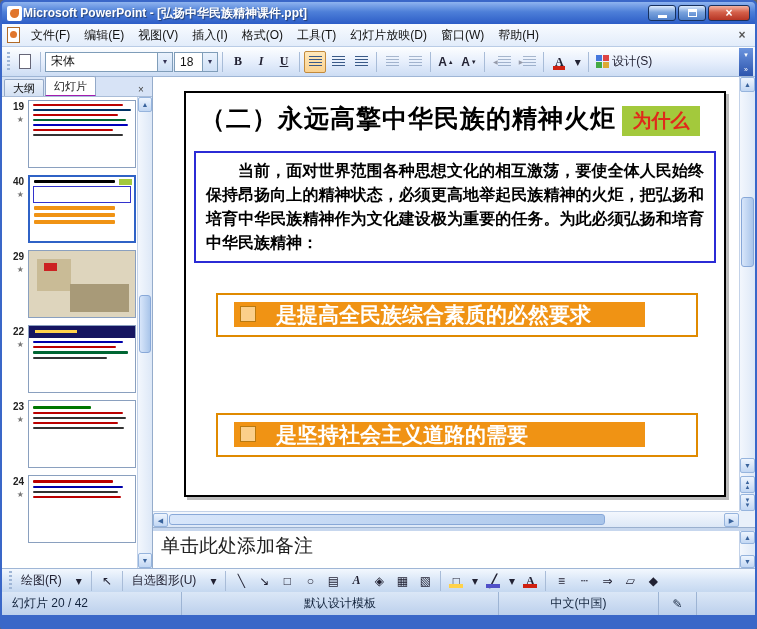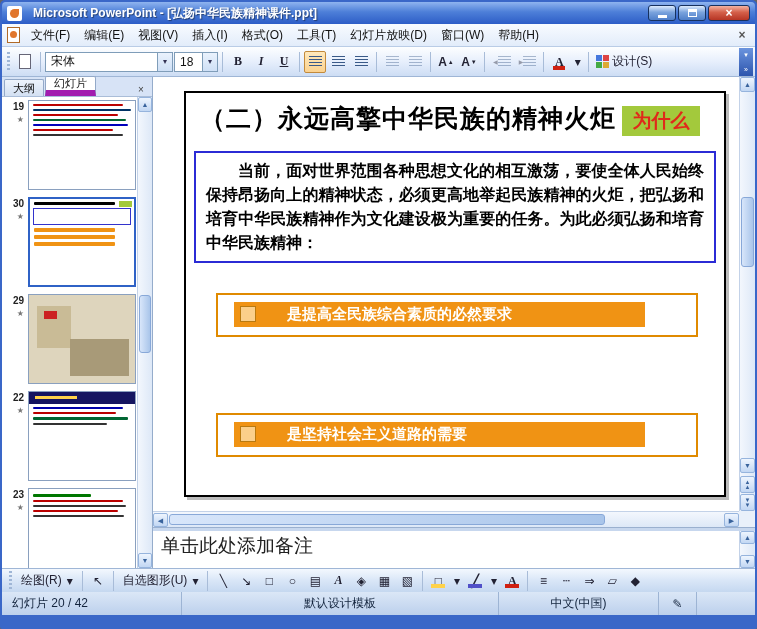--- a/index.html
+++ b/index.html
@@ -7,21 +7,21 @@
   #root {
     position: relative; width: 757px; height: 629px;
     background: #3a67c8; overflow: hidden;
     font-family: "Liberation Sans", "DejaVu Sans", sans-serif;
     font-size: 12px; color: #111;
     border-radius: 5px 5px 2px 2px;
   }
   
   .titlebar {
     position: absolute; left: 2px; top: 2px; right: 2px; height: 22px;
-    display: flex; align-items: center; gap: 11px; padding: 8px 5px;
+    display: flex; align-items: center; gap: 1px; padding: 8px 5px;
     background: linear-gradient(180deg, #8fb4ef 0%, #4d7fd8 45%, #2d5dc7 100%);
     border-radius: 4px 4px 0 0; color: #fff;
   }
   .app-icon { width: 15px; height: 15px; background: #fff; border-radius: 2px;
     display: flex; align-items: center; justify-content: center; }
   .app-icon i { display:block; width: 9px; height: 9px; background: #e1762c; border-radius: 50% 0 50% 50%; }
   .title-text { flex: 1; font-weight: bold; font-size: 12px; white-space: nowrap;
     overflow: hidden; text-shadow: 1px 1px 1px rgba(0,0,0,.45); }
   .cap-btns { display: flex; gap: 2px; }
   .cap { width: 28px; height: 16px; border: 1px solid #17315e; border-radius: 3px;
@@ -83,26 +83,26 @@
     display: flex; flex-direction: column; align-items: center;
     justify-content: space-between; padding: 3px 0; color: #fff; font-size: 7px; }
   
   .pane { position: absolute; left: 2px; top: 77px; width: 151px; bottom: 61px;
     background: #fff; border-right: 1px solid #95accb; }
   .tabs { height: 20px; display: flex; align-items: flex-end;
     background: #d7e3f6; border-bottom: 1px solid #aabdd8; padding-left: 2px; }
   .tab { height: 17px; padding: 0 8px; display: flex; align-items: center;
     border: 1px solid #93a9c8; border-bottom: none; margin-right: 1px;
     background: linear-gradient(#eef4fc, #d3e0f2); border-radius: 2px 2px 0 0; font-size: 11px; font-family: Liberation Serif, serif; }
-  .tab.active { background: #fff; height: 20px; border-bottom: 6px solid #a21caf; }
+  .tab.active { background: #fff; height: 20px; border-bottom: 1px solid #a21caf; }
   .tab-close { margin-left: auto; margin-right: 4px; font-size: 10px; color: #444;
     width: 14px; height: 14px; display: flex; align-items: center; justify-content: center; }
   .thumbs { position: absolute; top: 20px; left: 0; right: 15px; bottom: 0;
     background: #fff; overflow: hidden; padding-top: 3px; }
-  .thumb-row { display: flex; margin: 0 1px 7px 2px; height: 90px; text-align: center; }
+  .thumb-row { display: flex; margin: 0 1px 7px 2px; height: 68px; text-align: center; }
   .num-col { width: 24px; display: flex; flex-direction: column; align-items: flex-end;
     padding: 1px 4px 0 0; }
   .num { font-size: 10px; font-weight: bold; color: #222; }
   .star { font-size: 8px; color: #777; margin-top: 3px; }
   .thumb { flex: 1; border: 1px solid #8aa0bf; background: #fff; position: relative; overflow: hidden; }
   .thumb.selected { border: 2px solid #2f62c6; }
   .b { display: block; height: 2px; margin: 3px 4px; border-radius: 1px; }
   
   .pane-sb { position: absolute; top: 20px; right: 0; width: 15px; bottom: 0;
     background: linear-gradient(90deg, #f3f7fd, #dde8f7); border-left: 1px solid #c3d2e8; }
@@ -126,22 +126,22 @@
   .badge { position: absolute; right: 24px; top: 13px; width: 78px; height: 30px;
     background: #a3c93c; color: #e02a1a; font-weight: bold; font-size: 19px;
     display: flex; align-items: center; justify-content: center;
     font-family: "DejaVu Serif", serif; }
   .body-box { position: absolute; left: 8px; right: 8px; top: 58px;
     border: 2px solid #2b2bd5; padding: 6px 10px; font-weight: bold;
     font-size: 16px; line-height: 1.5; text-align: justify; text-indent: 2em; color: #000; }
   .pt { position: absolute; left: 30px; right: 26px; height: 44px; border: 2px solid #e08a00; }
   .pt1 { top: 200px; } .pt2 { top: 260px; } .pt3 { top: 320px; }
   .pt-bar { position: absolute; left: 16px; top: 7px; height: 25px; width: 86%;
-    background: #f09314; color: #fff; font-weight: bold; font-size: 15px;
-    display: flex; align-items: center; padding-left: 53px; }
+    background: #f09314; color: #fff; font-weight: bold; font-size: 21px;
+    display: flex; align-items: center; padding-left: 42px; }
   .pt-sq { position: absolute; left: 6px; top: 4px; width: 16px; height: 16px;
     background: #fbcf8a; border: 1px solid #b97a10; }
   .vscroll { position: absolute; right: 0; top: 0; width: 16px; height: 434px;
     background: linear-gradient(90deg, #f3f7fd, #dde8f7); border-left: 1px solid #c3d2e8; }
   .hscroll { position: absolute; left: 0; bottom: 0; right: 16px; height: 16px;
     background: linear-gradient(#f3f7fd, #dde8f7); border-top: 1px solid #c3d2e8; }
   .hscroll .sb-btn { width: 15px; height: 14px; top: 1px; bottom: auto; }
   .hscroll .sb-thumb { top: 2px; bottom: 2px; left: auto; right: auto; }
   .corner { position: absolute; right: 0; bottom: 0; width: 16px; height: 16px; background: #e9f0fa; }
   
@@ -150,21 +150,21 @@
   .notes { position: absolute; left: 153px; top: 531px; right: 2px; height: 37px;
     background: #fff; padding: 2px 8px; font-size: 19px; color: #222; }
   .notes-sb { position: absolute; right: 0; top: 0; width: 16px; bottom: 0;
     background: linear-gradient(90deg, #f3f7fd, #dde8f7); border-left: 1px solid #c3d2e8; }
   
   .drawbar { position: absolute; left: 2px; right: 2px; top: 568px; height: 24px;
     background: linear-gradient(#f3f8fe, #d9e6f7 50%, #c5d8f0);
     border-top: 1px solid #9fb6d6; display: flex; align-items: center;
     padding: 0 4px; gap: 1px; font-size: 12px; }
   .drawbar .tb { height: 20px; }
-  .draw-label { display: inline-flex; align-items: center; gap: 5px; padding: 0 4px; }
+  .draw-label { display: inline-flex; align-items: center; gap: 14px; padding: 0 4px; }
   
   .statusbar { position: absolute; left: 2px; right: 2px; top: 592px; height: 23px;
     background: linear-gradient(#dbe7f7, #bcd0ec); display: flex; align-items: stretch;
     font-size: 12px; color: #13243d; }
   .seg { display: flex; align-items: center; padding: 0 10px;
     border-right: 1px solid #9db4d4; }
   .seg.center { justify-content: center; }
   .seg1 { width: 180px; } .seg2 { flex: 1; } .seg3 { width: 160px; }
   .seg-icon { width: 38px; } .seg-end { width: 58px; border-right: none; }
 </style>
@@ -296,21 +296,21 @@
           <i class="b" style="background:#b00;width:80%"></i>
           <i class="b" style="background:#063;width:88%"></i>
           <i class="b" style="background:#00b;width:90%"></i>
           <i class="b" style="background:#b00;width:75%"></i>
           <i class="b" style="background:#333;width:85%"></i>
         </div>
       </div>
 
       <div class="thumb-row">
         <div class="num-col">
-          <span class="num">30</span>
+          <span class="num">40</span>
           <span class="star">★</span>
         </div>
         <div class="thumb selected">
           <i class="b" style="background:#000;width:78%;height:3px"></i>
           <i style="position:absolute;right:2px;top:2px;width:13px;height:6px;background:#a3c93c"></i>
           <i style="display:block;margin:1px 3px;height:17px;border:1px solid #33c"></i>
           <i class="b" style="background:#f09314;width:78%;height:4px"></i>
           <i class="b" style="background:#f09314;width:78%;height:4px"></i>
           <i class="b" style="background:#f09314;width:78%;height:4px"></i>
         </div>

